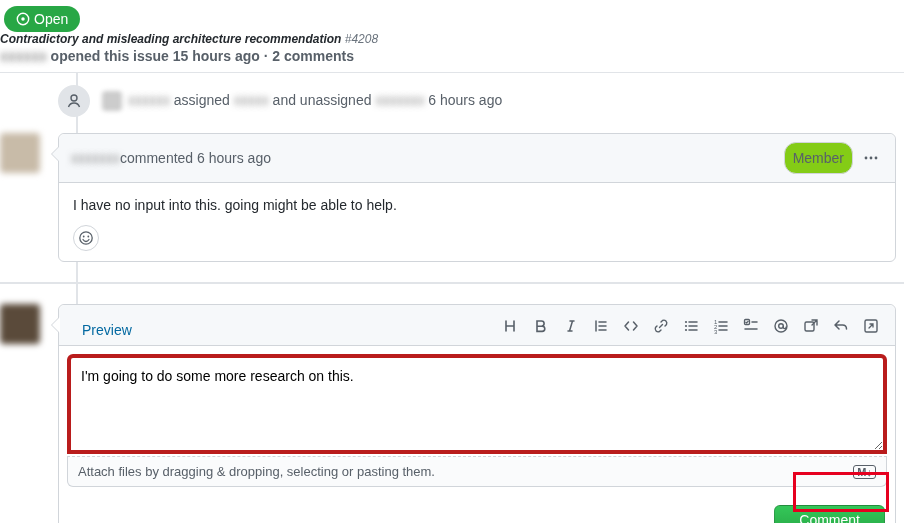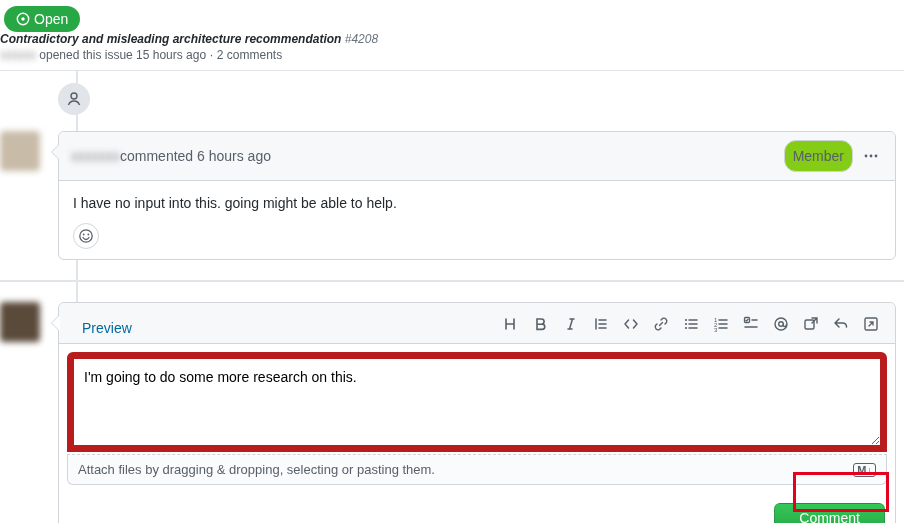--- a/index.html
+++ b/index.html
@@ -26,21 +26,21 @@
     padding: 5px 12px;
     font-weight: 500;
     font-size: 14px;
     margin-right: 12px;
     margin-left: 4px;
   }
   .state-badge svg { margin-right: 4px; }
   .title-block { flex: 1; }
   .title-line { font-size: 12px; font-weight: 600; color: #24292e; font-style: italic; }
   .title-line .issue-num { color: #6a737d; font-weight: 400; }
-  .subtitle { color: #586069; font-size: 12px; margin-top: 2px; }
+  .subtitle { color: #586069; font-size: 14px; margin-top: 2px; font-weight: bold; }
   .blur { color: transparent; text-shadow: 0 0 6px rgba(120,120,120,0.9); user-select:none; }
   .content-col { margin-left: 58px; margin-right: 8px; position: relative; }
   .timeline-line { position: absolute; left: 18px; top: 0; bottom: 0; width: 2px; background: #e1e4e8; }
   .timeline-item { display: flex; align-items: center; padding: 12px 0 16px 0; position: relative; }
   .badge-circle {
     width: 32px; height: 32px; border-radius: 50%; background: #e1e4e8;
     display: flex; align-items: center; justify-content: center; color: #586069;
     margin-right: 10px; position: relative; z-index: 1;
   }
   .timeline-text { color: #586069; font-size: 14px; }
@@ -142,21 +142,21 @@
     gap: 14px;
     padding-right: 8px;
     padding-bottom: 6px;
     color: #586069;
   }
   .toolbar span { cursor: pointer; display:inline-flex; }
   .compose-body { padding: 8px; }
   .compose-textarea {
     width: 100%;
     min-height: 100px;
-    border: 7px solid #b91c1c;
+    border: 4px solid #b91c1c;
     border-radius: 6px 6px 0 0;
     padding: 10px;
     font-family: inherit;
     font-size: 14px;
     resize: vertical;
     outline: none;
   }
   .attach-hint {
     border: 1px solid #d1d5da;
     border-top: 1px dashed #d1d5da;
@@ -222,20 +222,29 @@
 <div class="content-col">
   <div class="timeline-line"></div>
 
   <div class="timeline-item">
     <span class="badge-circle">
       <svg width="16" height="16" viewBox="0 0 16 16">
           <circle cx="8" cy="5" r="3" fill="none" stroke="#586069" stroke-width="1.4"></circle>
           <path d="M2.5 14c1-3 4-4 5.5-4s4.5 1 5.5 4" fill="none" stroke="#586069" stroke-width="1.4"></path>
         </svg>
     </span>
+    <span class="timeline-text">
+      <span class="mini-avatar"></span>
+      <span class="blur">xxxxxx</span>
+      <span> assigned </span>
+      <span class="blur">xxxxx</span>
+      <span> and unassigned </span>
+      <span class="blur">xxxxxxx</span>
+      <span> 6 hours ago</span>
+    </span>
   </div>
 
   <div class="comment-box">
     <div class="comment-avatar"></div>
     <div class="comment-card">
       <div class="comment-header">
         <span class="blur">xxxxxxx</span>
         <span> commented 6 hours ago</span>
         <span class="flex-grow"></span>
         <span class="role-badge">Member</span>

